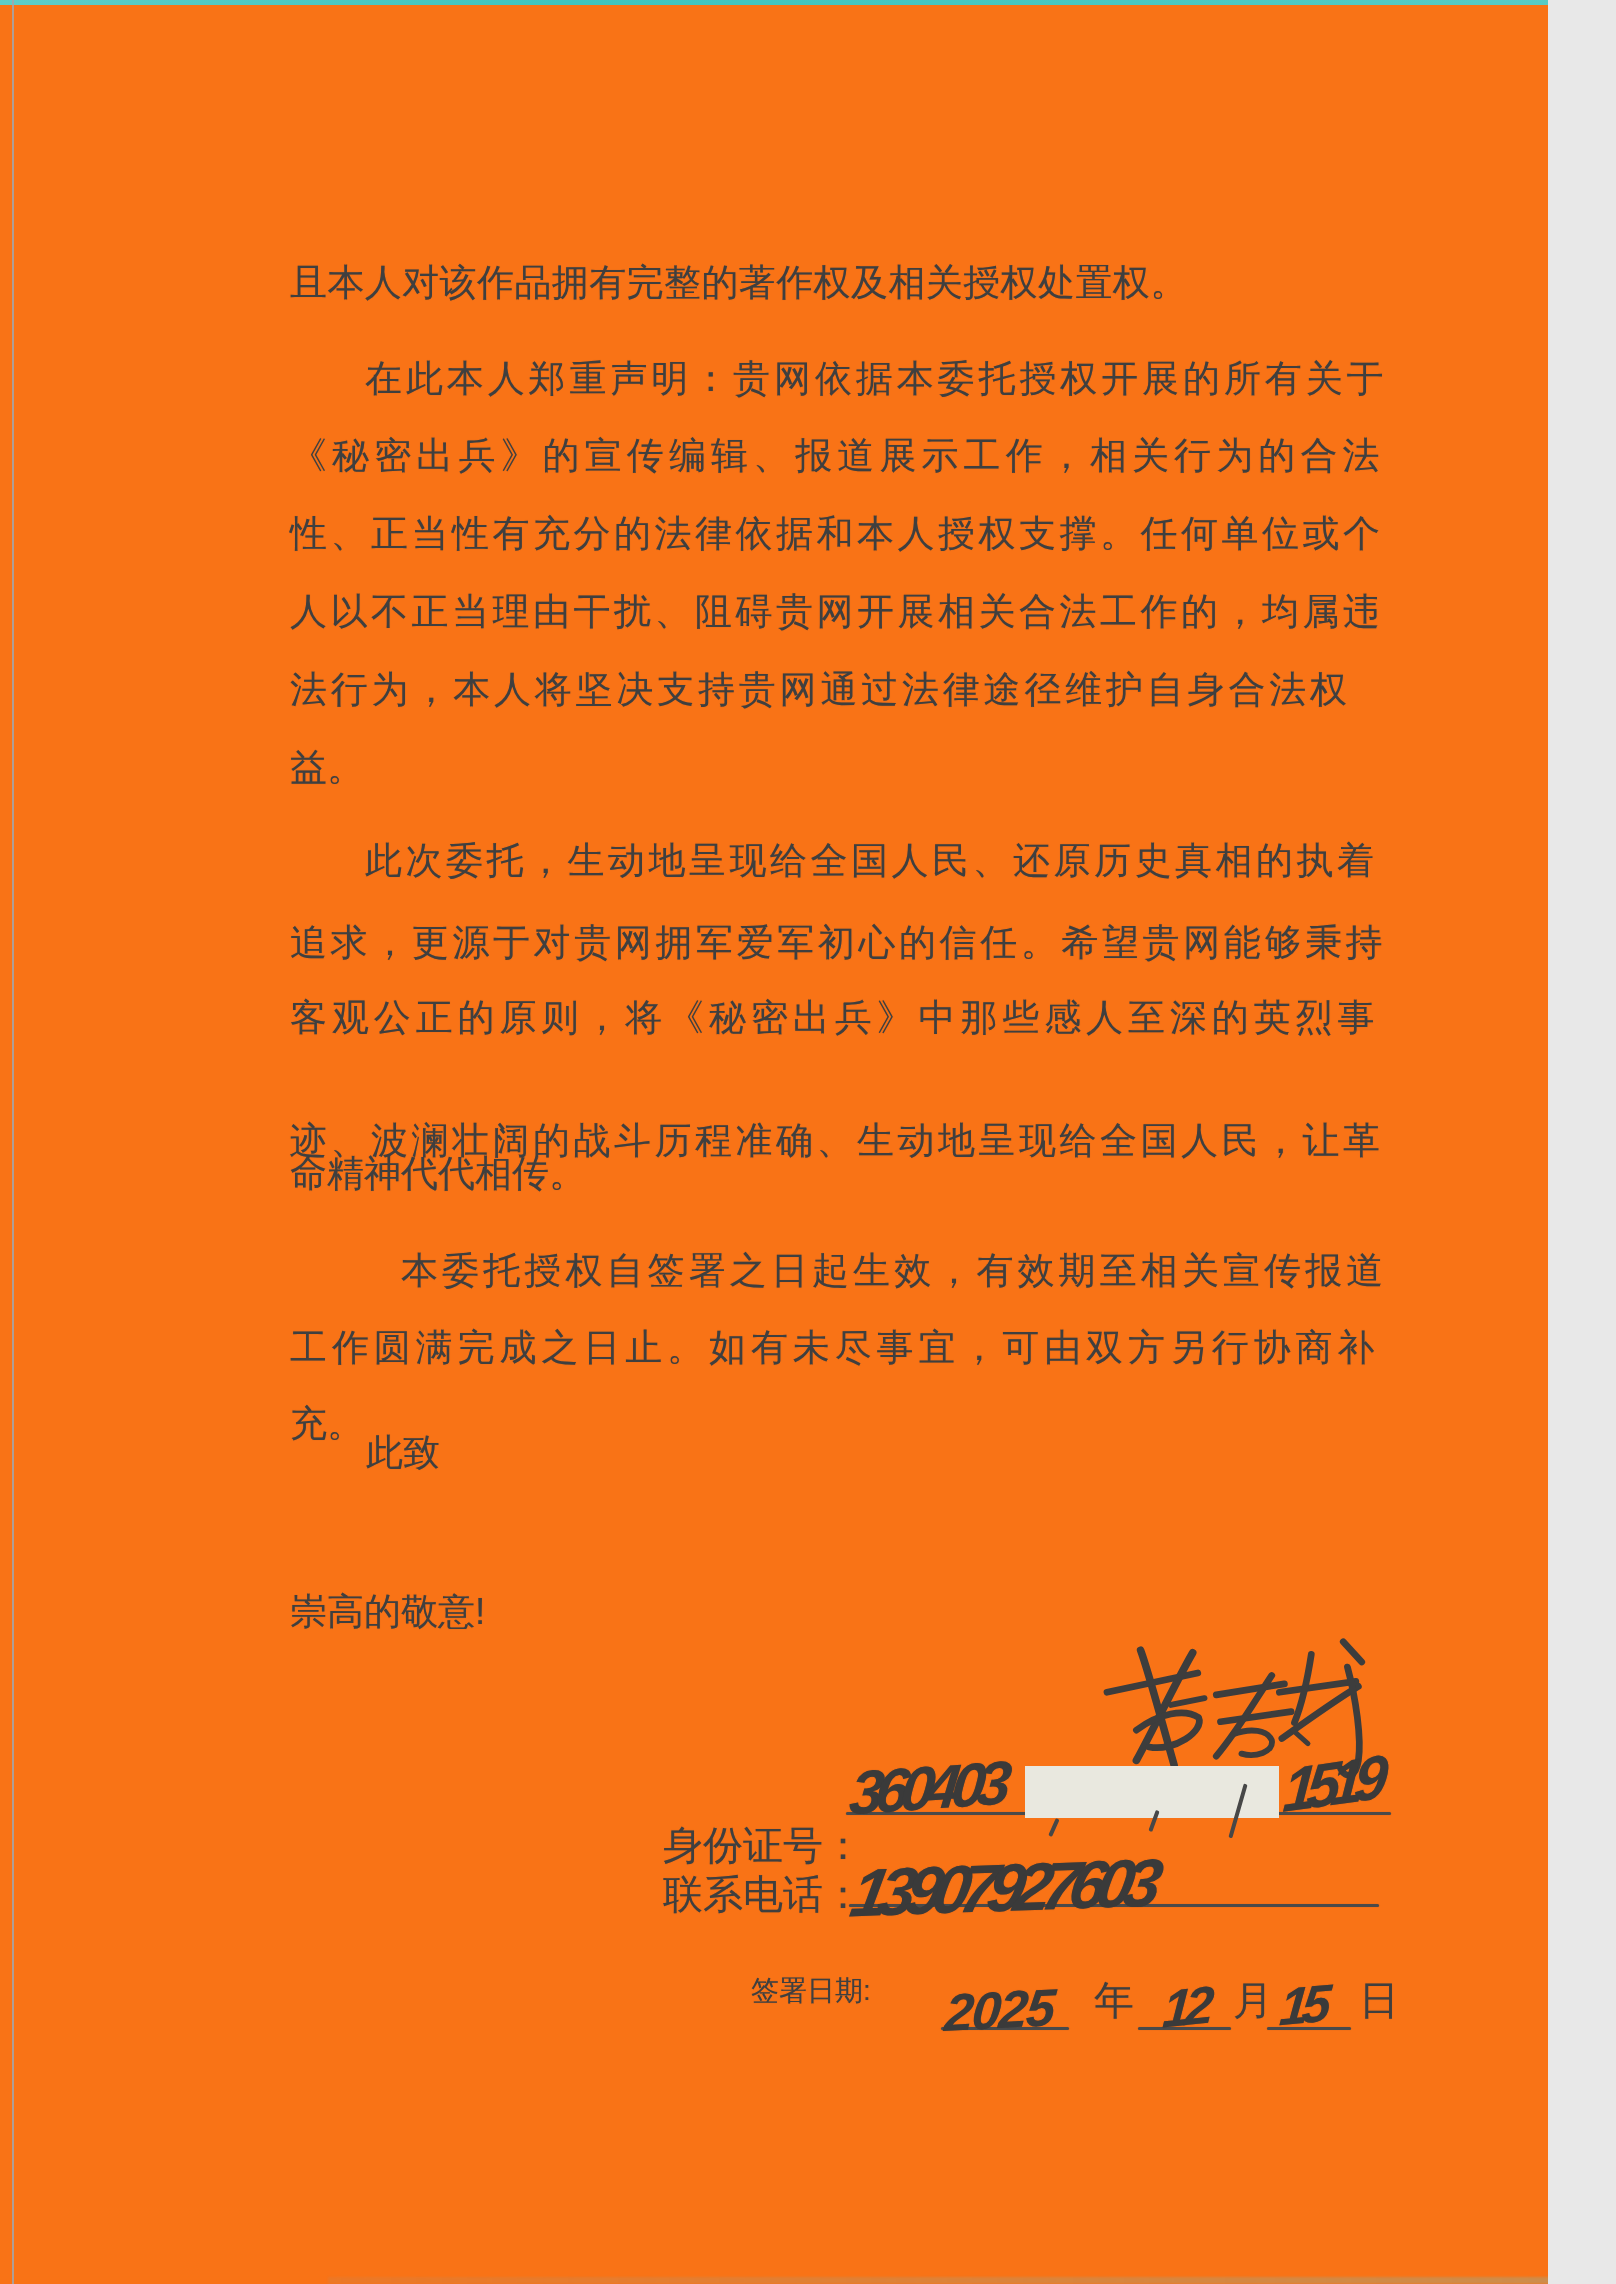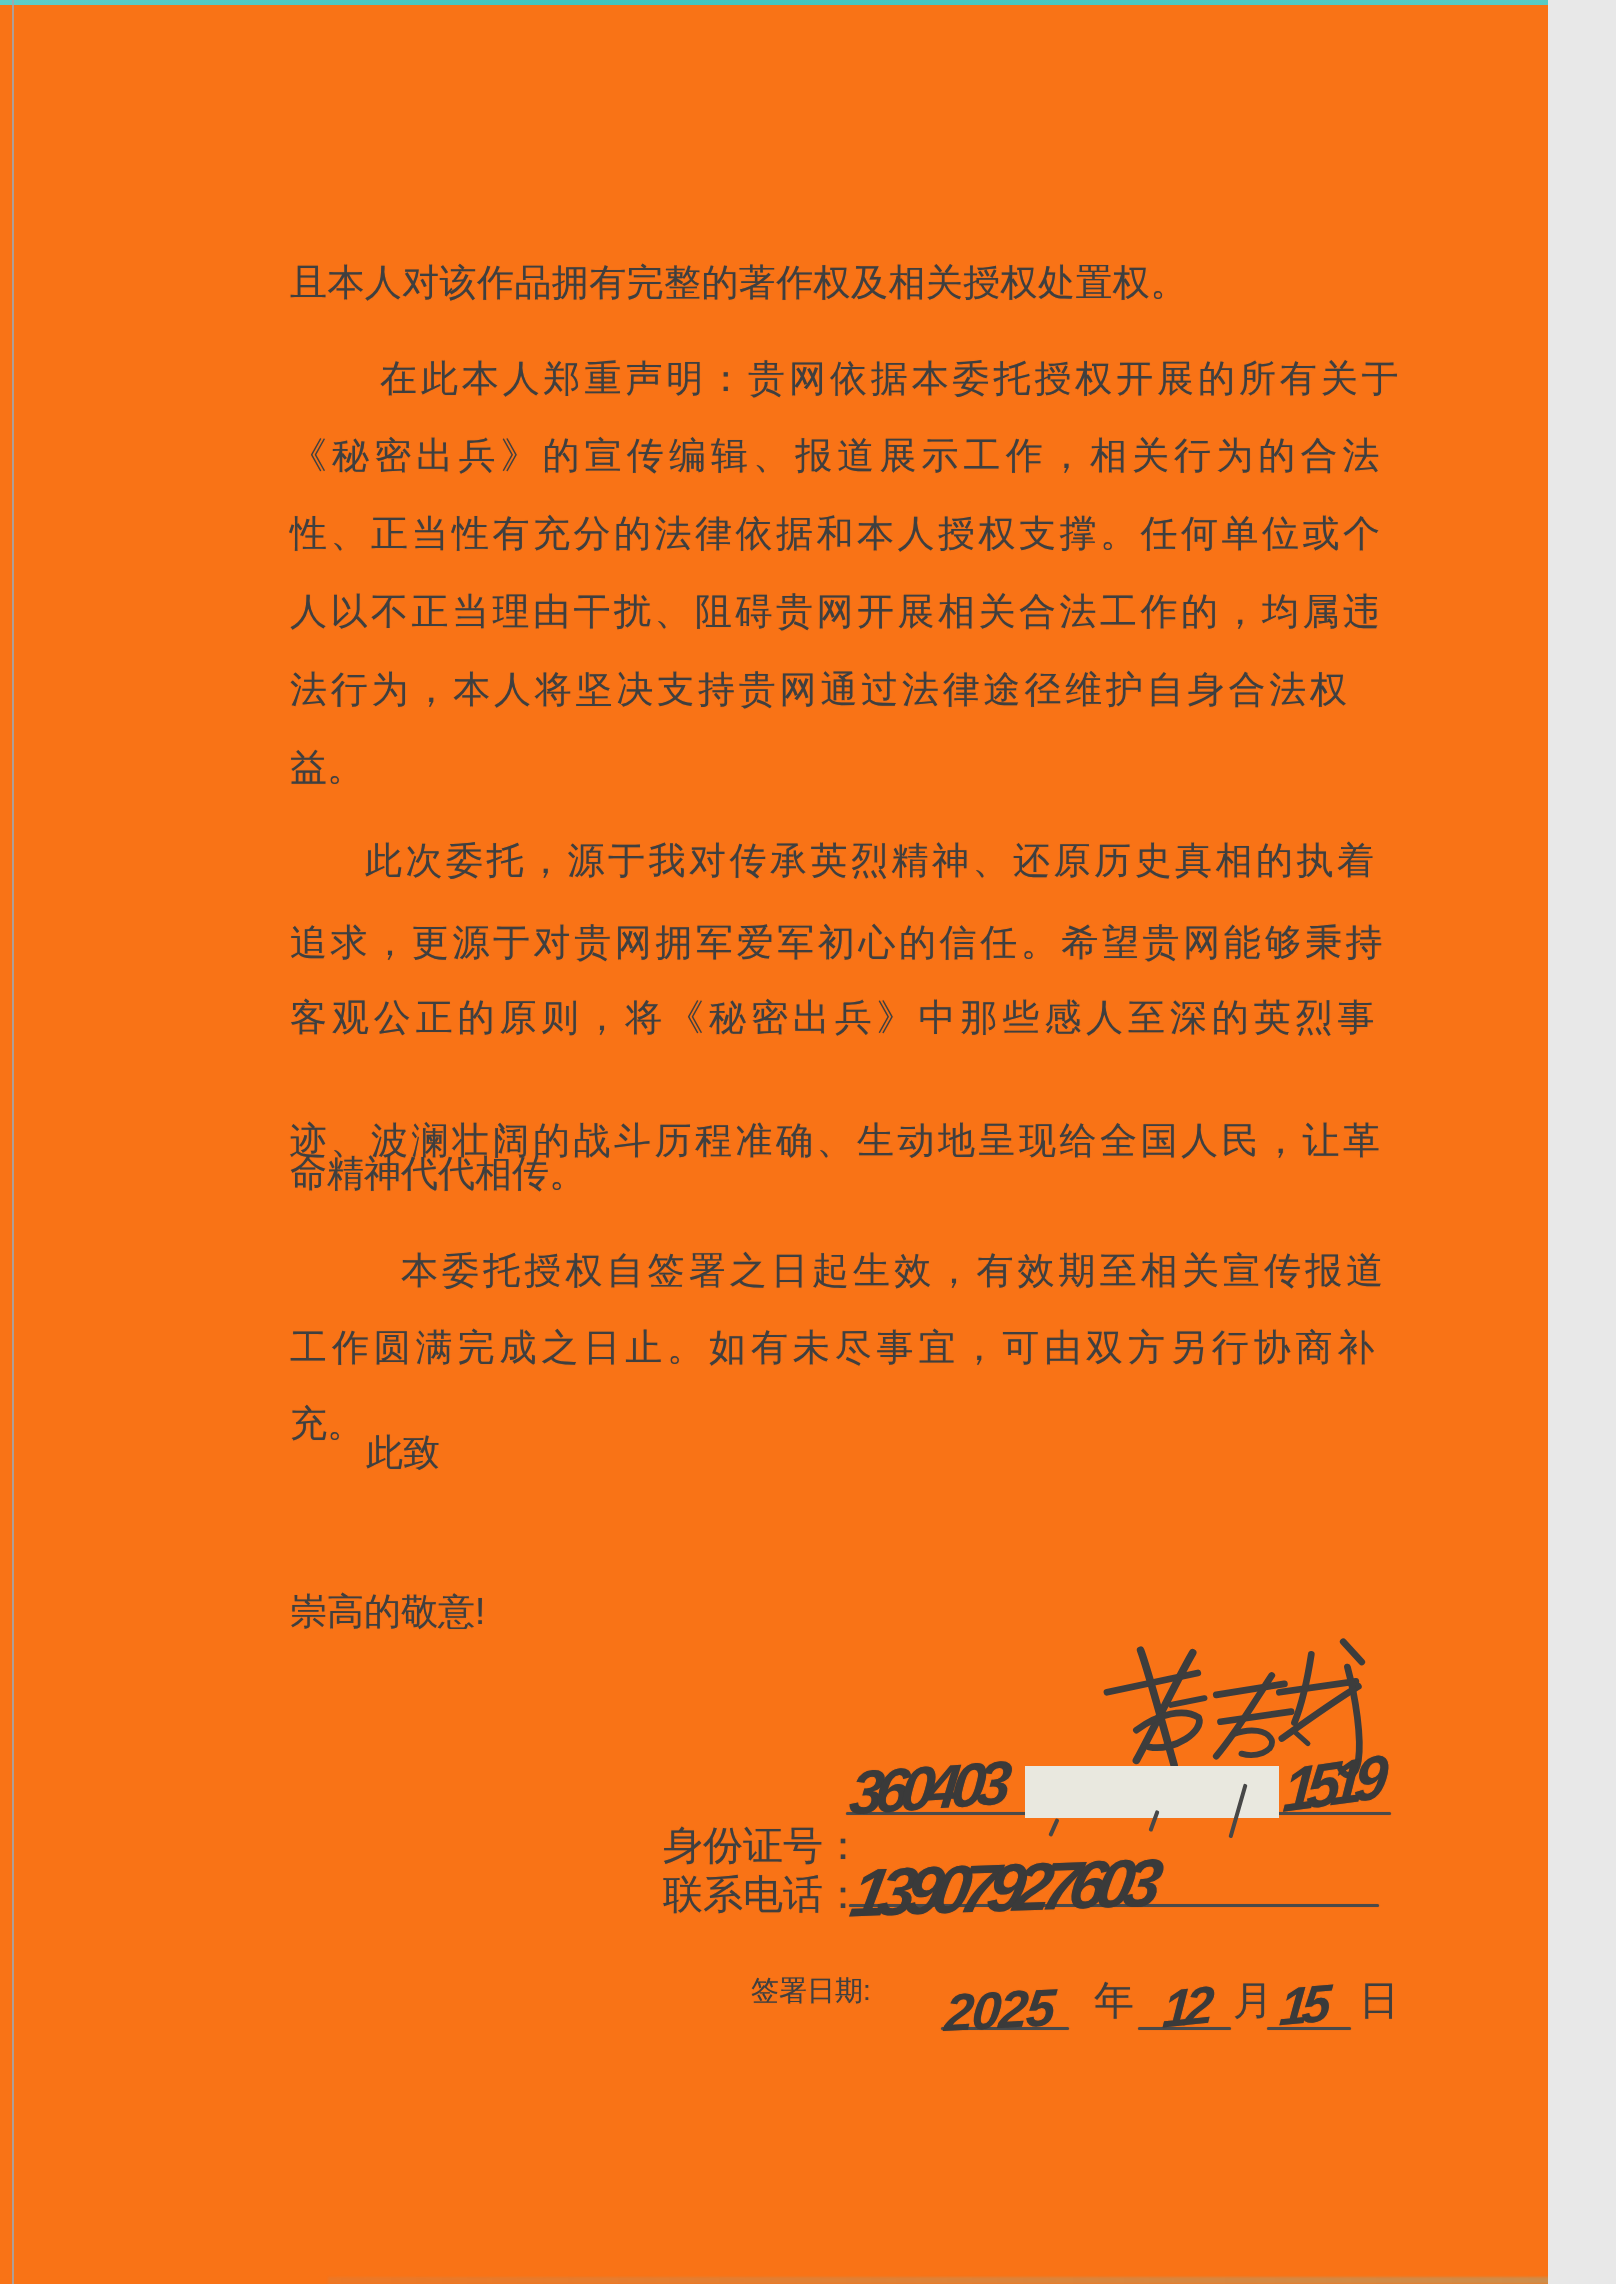--- a/index.html
+++ b/index.html
@@ -66,27 +66,27 @@
 <body>
 
 <div class="page">
 
   <div class="edge-top"></div>
   <div class="edge-left"></div>
   <div class="edge-bottom"></div>
 
   <div id="body-text">
       <div class="body-line" style="left: 290px; top: 258px; letter-spacing: 0.4px;">且本人对该作品拥有完整的著作权及相关授权处置权。</div>
-      <div class="body-line" style="left: 380px; top: 354px; letter-spacing: 3.9px;">在此本人郑重声明：贵网依据本委托授权开展的所有关于</div>
+      <div class="body-line" style="left: 365px; top: 354px; letter-spacing: 3.9px;">在此本人郑重声明：贵网依据本委托授权开展的所有关于</div>
       <div class="body-line" style="left: 290px; top: 431px; letter-spacing: 5.1px;">《秘密出兵》的宣传编辑、报道展示工作，相关行为的合法</div>
       <div class="body-line" style="left: 290px; top: 509px; letter-spacing: 3.5px;">性、正当性有充分的法律依据和本人授权支撑。任何单位或个</div>
       <div class="body-line" style="left: 290px; top: 587px; letter-spacing: 3.5px;">人以不正当理由干扰、阻碍贵网开展相关合法工作的，均属违</div>
       <div class="body-line" style="left: 290px; top: 665px; letter-spacing: 3.8px;">法行为，本人将坚决支持贵网通过法律途径维护自身合法权</div>
       <div class="body-line" style="left: 290px; top: 743px; letter-spacing: 0px;">益。</div>
-      <div class="body-line" style="left: 365px; top: 836px; letter-spacing: 3.5px;">此次委托，源于我对传承英烈精神、还原历史真相的执着</div>
+      <div class="body-line" style="left: 365px; top: 836px; letter-spacing: 3.5px;">此次委托，生动地呈现给全国人民、还原历史真相的执着</div>
       <div class="body-line" style="left: 290px; top: 918px; letter-spacing: 3.6px;">追求，更源于对贵网拥军爱军初心的信任。希望贵网能够秉持</div>
       <div class="body-line" style="left: 290px; top: 993px; letter-spacing: 4.9px;">客观公正的原则，将《秘密出兵》中那些感人至深的英烈事</div>
       <div class="body-line" style="left: 290px; top: 1116px; letter-spacing: 3.5px;">迹、波澜壮阔的战斗历程准确、生动地呈现给全国人民，让革</div>
       <div class="body-line" style="left: 290px; top: 1149px; letter-spacing: 0px;">命精神代代相传。</div>
       <div class="body-line" style="left: 401px; top: 1246px; letter-spacing: 4.1px;">本委托授权自签署之日起生效，有效期至相关宣传报道</div>
       <div class="body-line" style="left: 290px; top: 1323px; letter-spacing: 4.9px;">工作圆满完成之日止。如有未尽事宜，可由双方另行协商补</div>
       <div class="body-line" style="left: 290px; top: 1399px; letter-spacing: 0px;">充。</div>
       <div class="body-line" style="left: 366px; top: 1428px; letter-spacing: 0px; text-align: center;">此致</div>
       <div class="body-line" style="left: 290px; top: 1587px; letter-spacing: 0px;">崇高的敬意!</div>
     </div>

